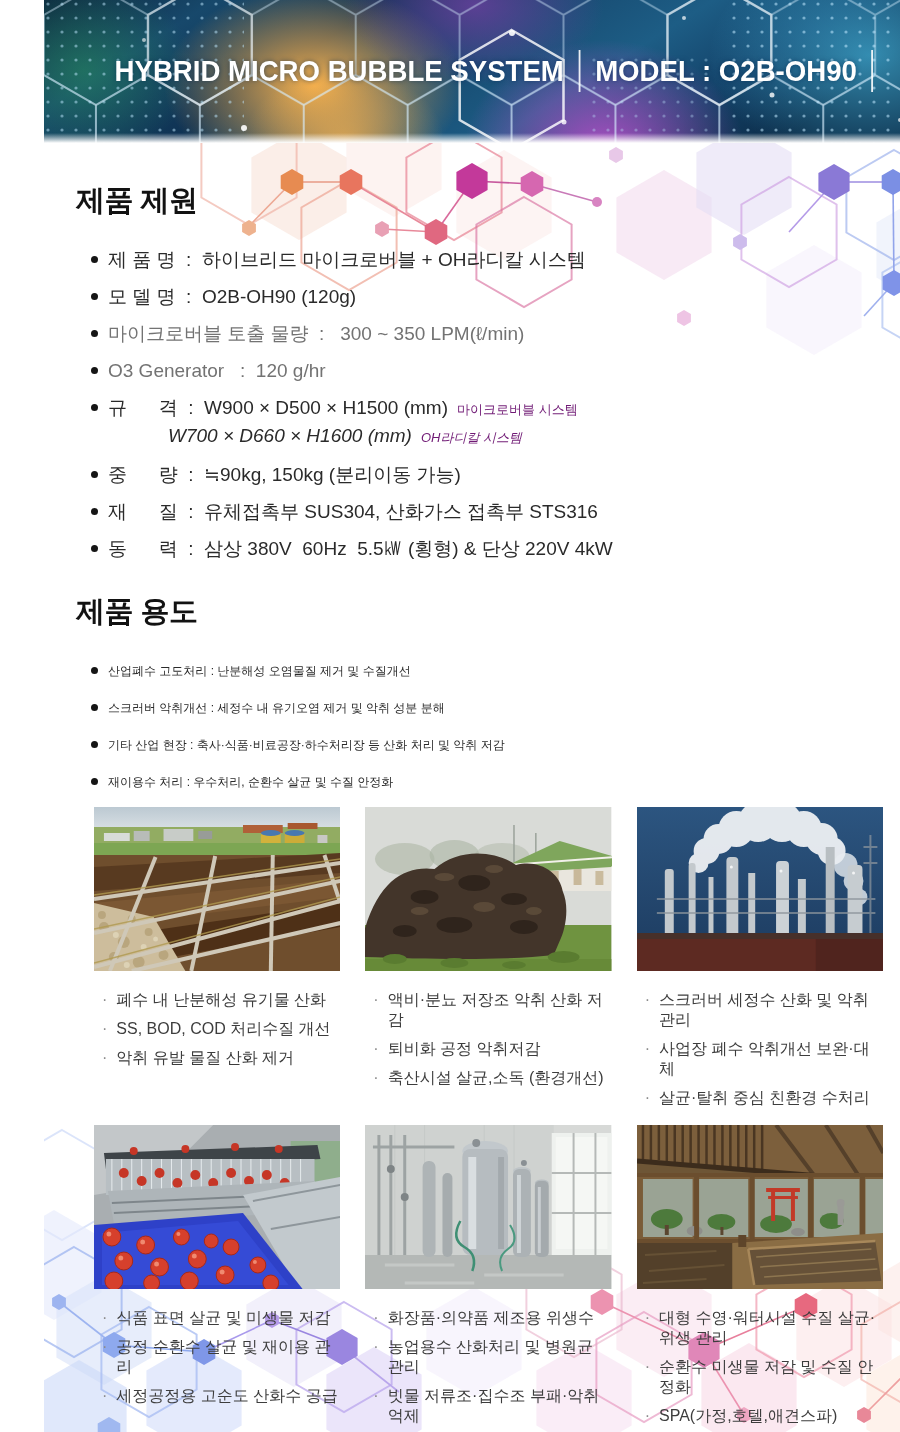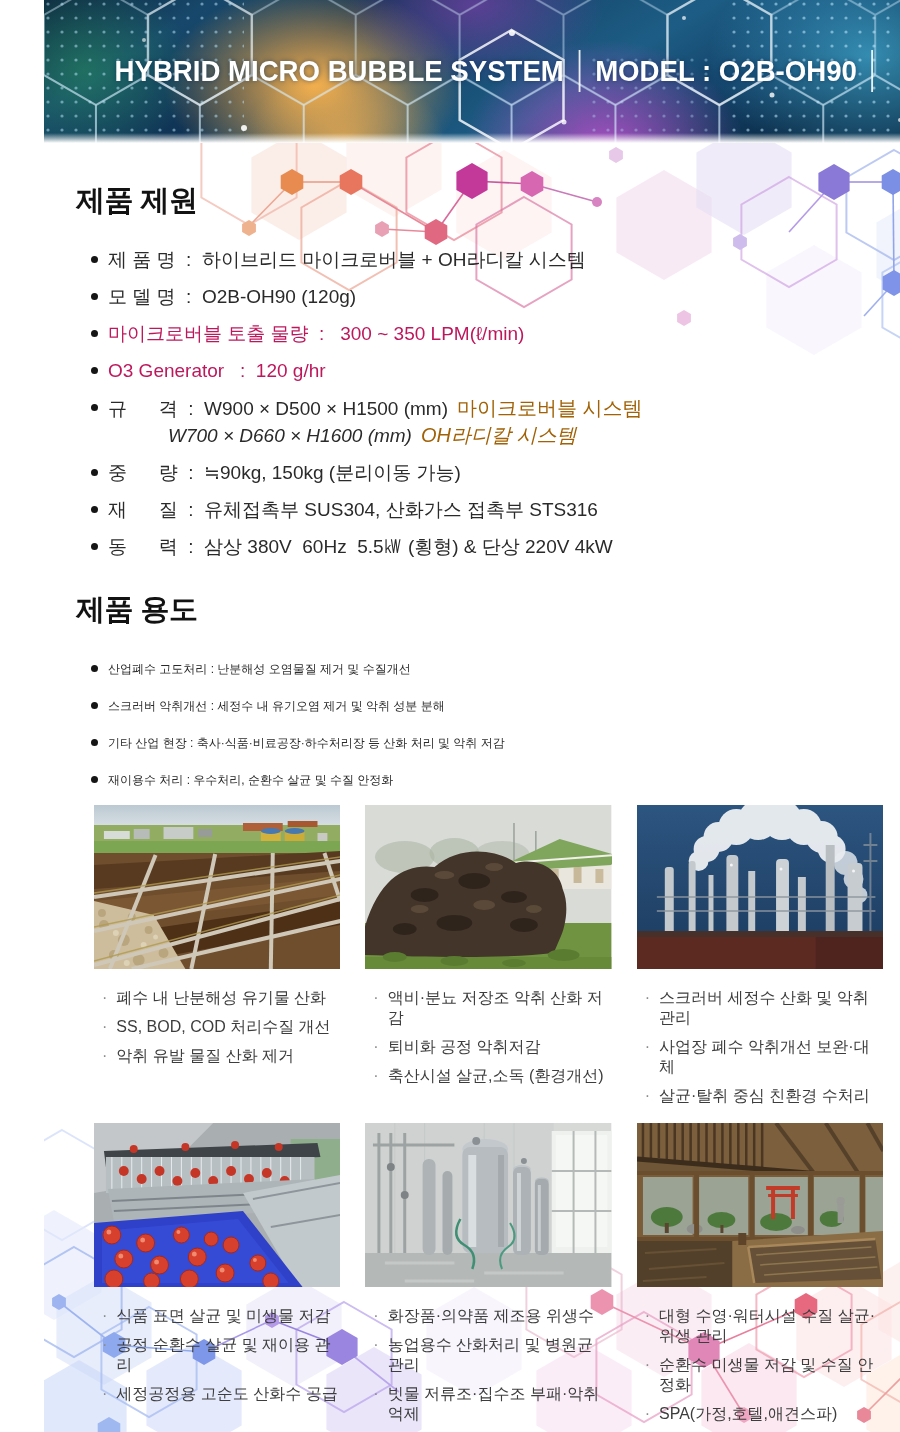--- a/index.html
+++ b/index.html
@@ -17,22 +17,22 @@
   
   main{position:relative;z-index:1;}
   .sec-title{margin:38px 0 0 32px;font-size:29px;font-weight:800;color:#121212;letter-spacing:-0.5px;}
   .sec-title.uses{margin-top:30px;}
   .spec-list,.use-list{list-style:none;margin:26px 0 0 47px;padding:0;}
   .spec-row,.use-row{display:flex;align-items:flex-start;gap:10px;margin-bottom:11px;
         font-size:19px;line-height:26px;color:#2a2a2a;}
   .use-row{font-size:12px;}
   .bullet{flex:none;width:7px;height:7px;border-radius:50%;background:#151515;margin-top:9px;}
   .spec-text,.use-text{white-space:pre-wrap;}
-  .purple .spec-text{color:#be185d;}
-  .note{color:#a16207;font-size:20px;margin-left:9px;white-space:pre-wrap;}
+  .purple .spec-text{color:#737373;}
+  .note{color:#701a75;font-size:13px;margin-left:9px;white-space:pre-wrap;}
   .line2{padding-left:60px;margin-top:0;}
   
   .gallery{margin:12px 53px 0 50px;display:grid;grid-template-columns:repeat(3,1fr);column-gap:25px;}
   .photo{display:block;width:100%;height:164px;}
   .captions{margin:19px 0 17px 8px;}
   .cap-line{display:flex;gap:9px;font-size:16px;line-height:20px;margin-bottom:9px;color:#3d3d3d;}
   .cap-dot{color:#8c8c8c;flex:none;}
 </style>
 </head>
 <body>

